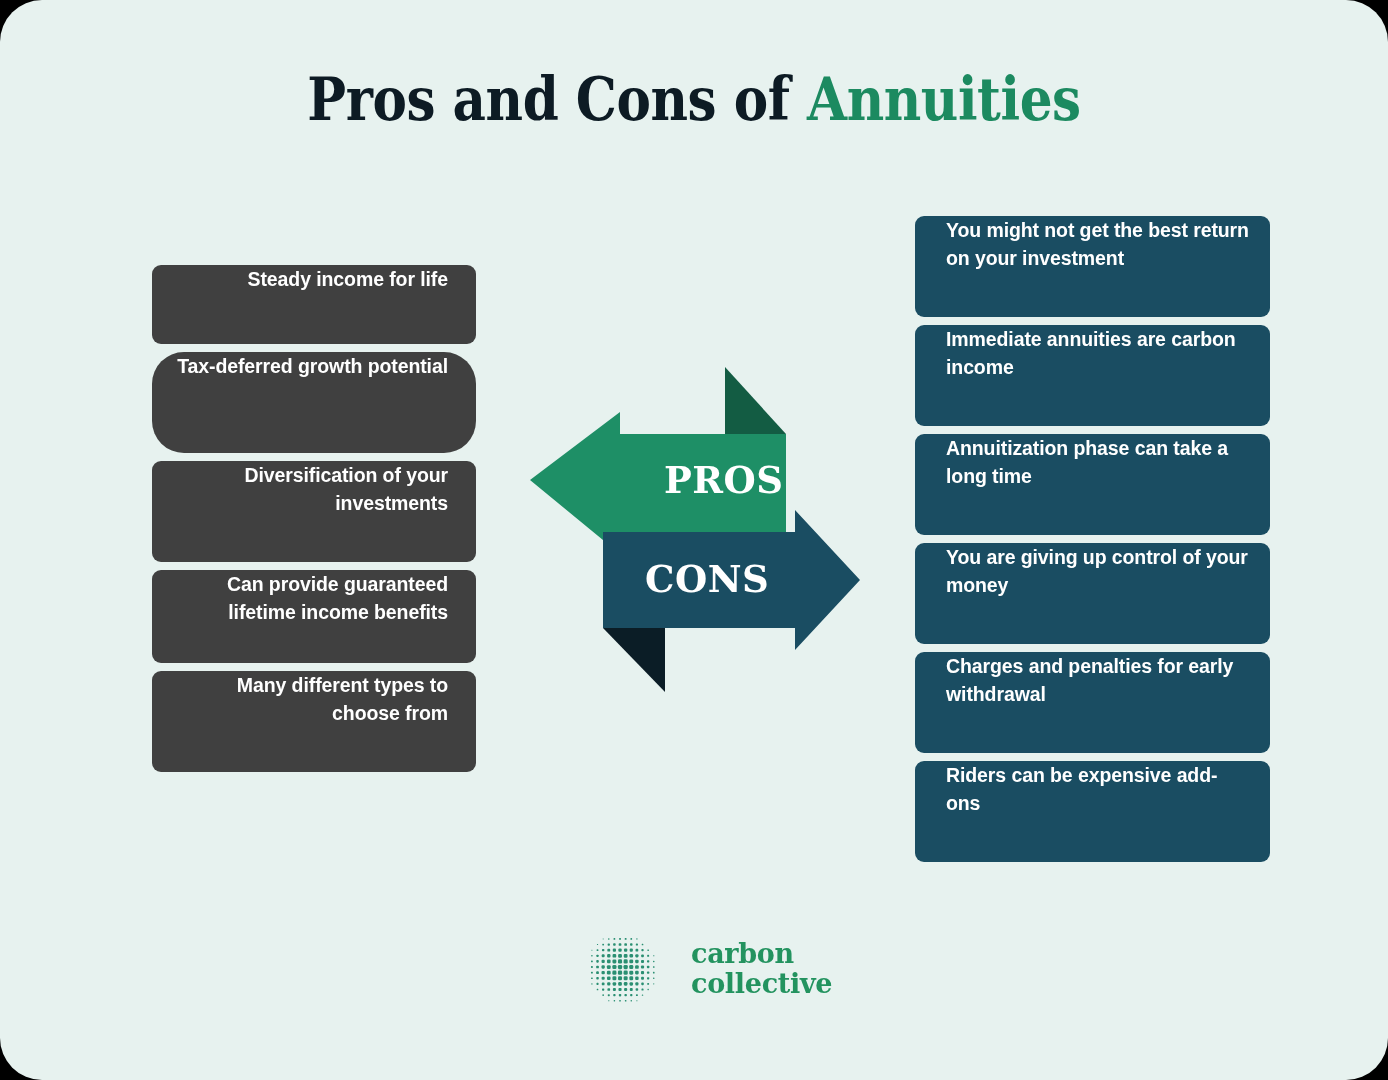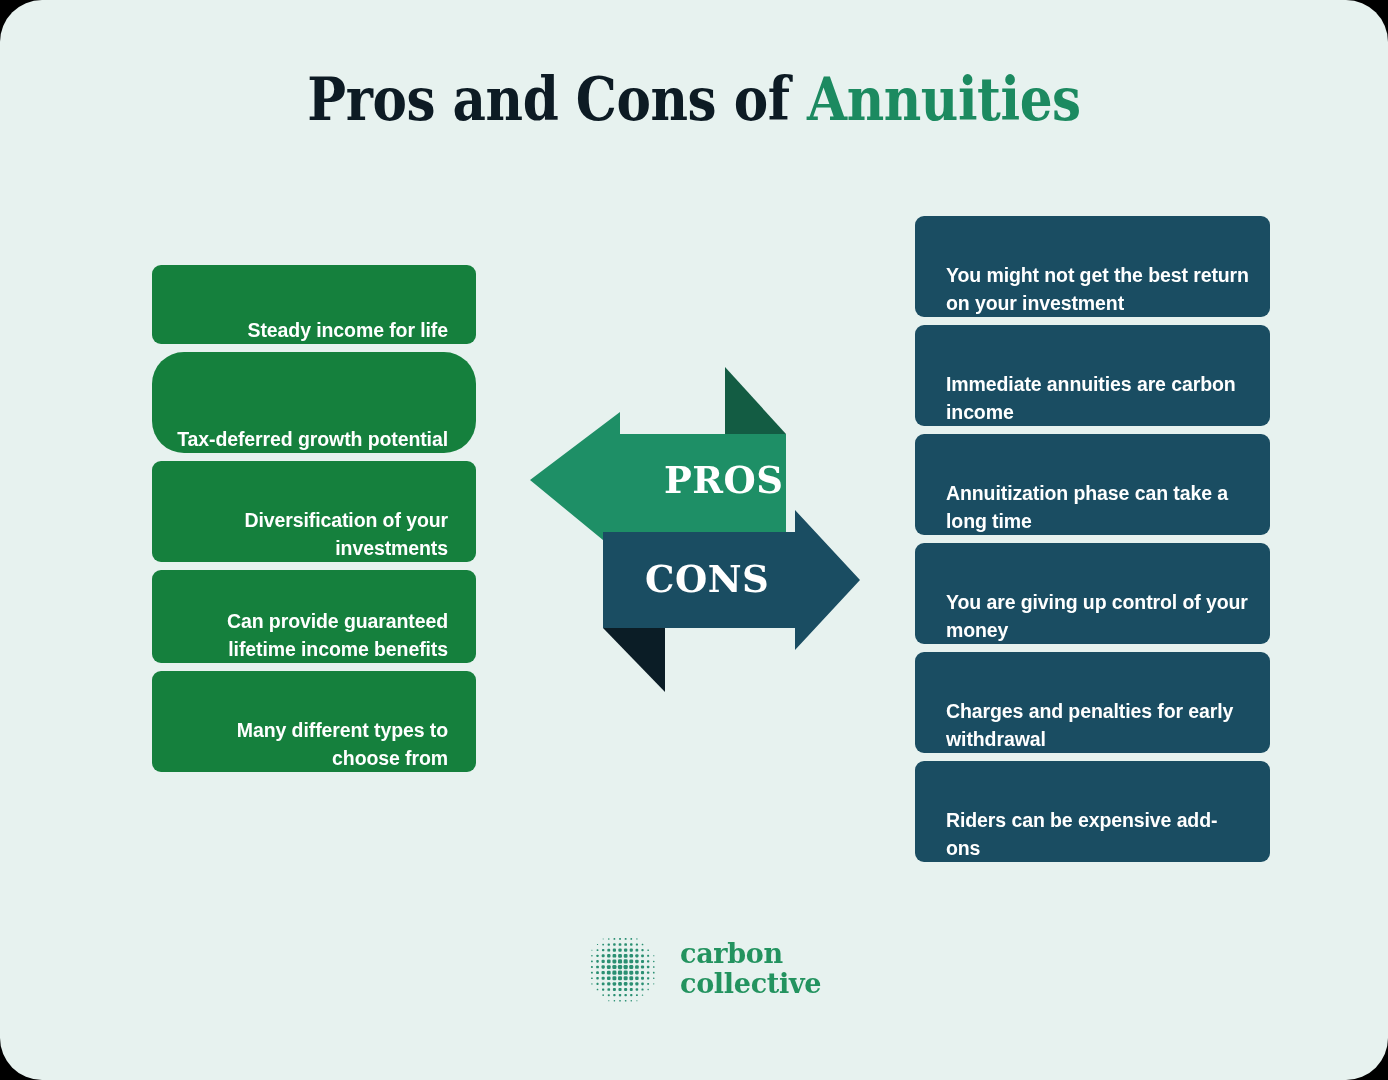--- a/index.html
+++ b/index.html
@@ -58,29 +58,29 @@
   #cons-column {
     left: 915px;
     top: 216px;
     width: 355px;
   }
 
   .item-box {
     border-radius: 9px;
     box-sizing: border-box;
     display: flex;
-    align-items: flex-end;
+    align-items: flex-start;
     font-weight: bold;
     font-size: 19.5px;
     line-height: 28px;
     color: #ffffff;
     letter-spacing: -0.1px;
   }
   .pros-box {
-    background: #15803d;
+    background: #404040;
     padding: 0 28px 0 20px;
     justify-content: flex-end;
     text-align: right;
     height: 79px;
     margin-left: 32px;
   }
   #pros-column .item-box:nth-child(1) { height: 79px; }
   #pros-column .item-box:nth-child(2) { height: 101px; border-radius: 32px; }
   #pros-column .item-box:nth-child(3) { height: 101px; }
   #pros-column .item-box:nth-child(4) { height: 93px; }
@@ -117,21 +117,21 @@
 
   
   #logo {
     position: absolute;
     left: 584px;
     top: 928px;
     width: 232px;
     height: 82px;
     display: flex;
     align-items: center;
-    gap: 20px;
+    gap: 31px;
   }
   #logo-mark { width: 76px; height: 76px; flex: 0 0 auto; }
   #logo-wordmark {
     font-family: "DejaVu Serif", "Liberation Serif", serif;
     font-weight: bold;
     font-size: 27px;
     line-height: 30px;
     color: #23935f;
     letter-spacing: -0.3px;
   }

